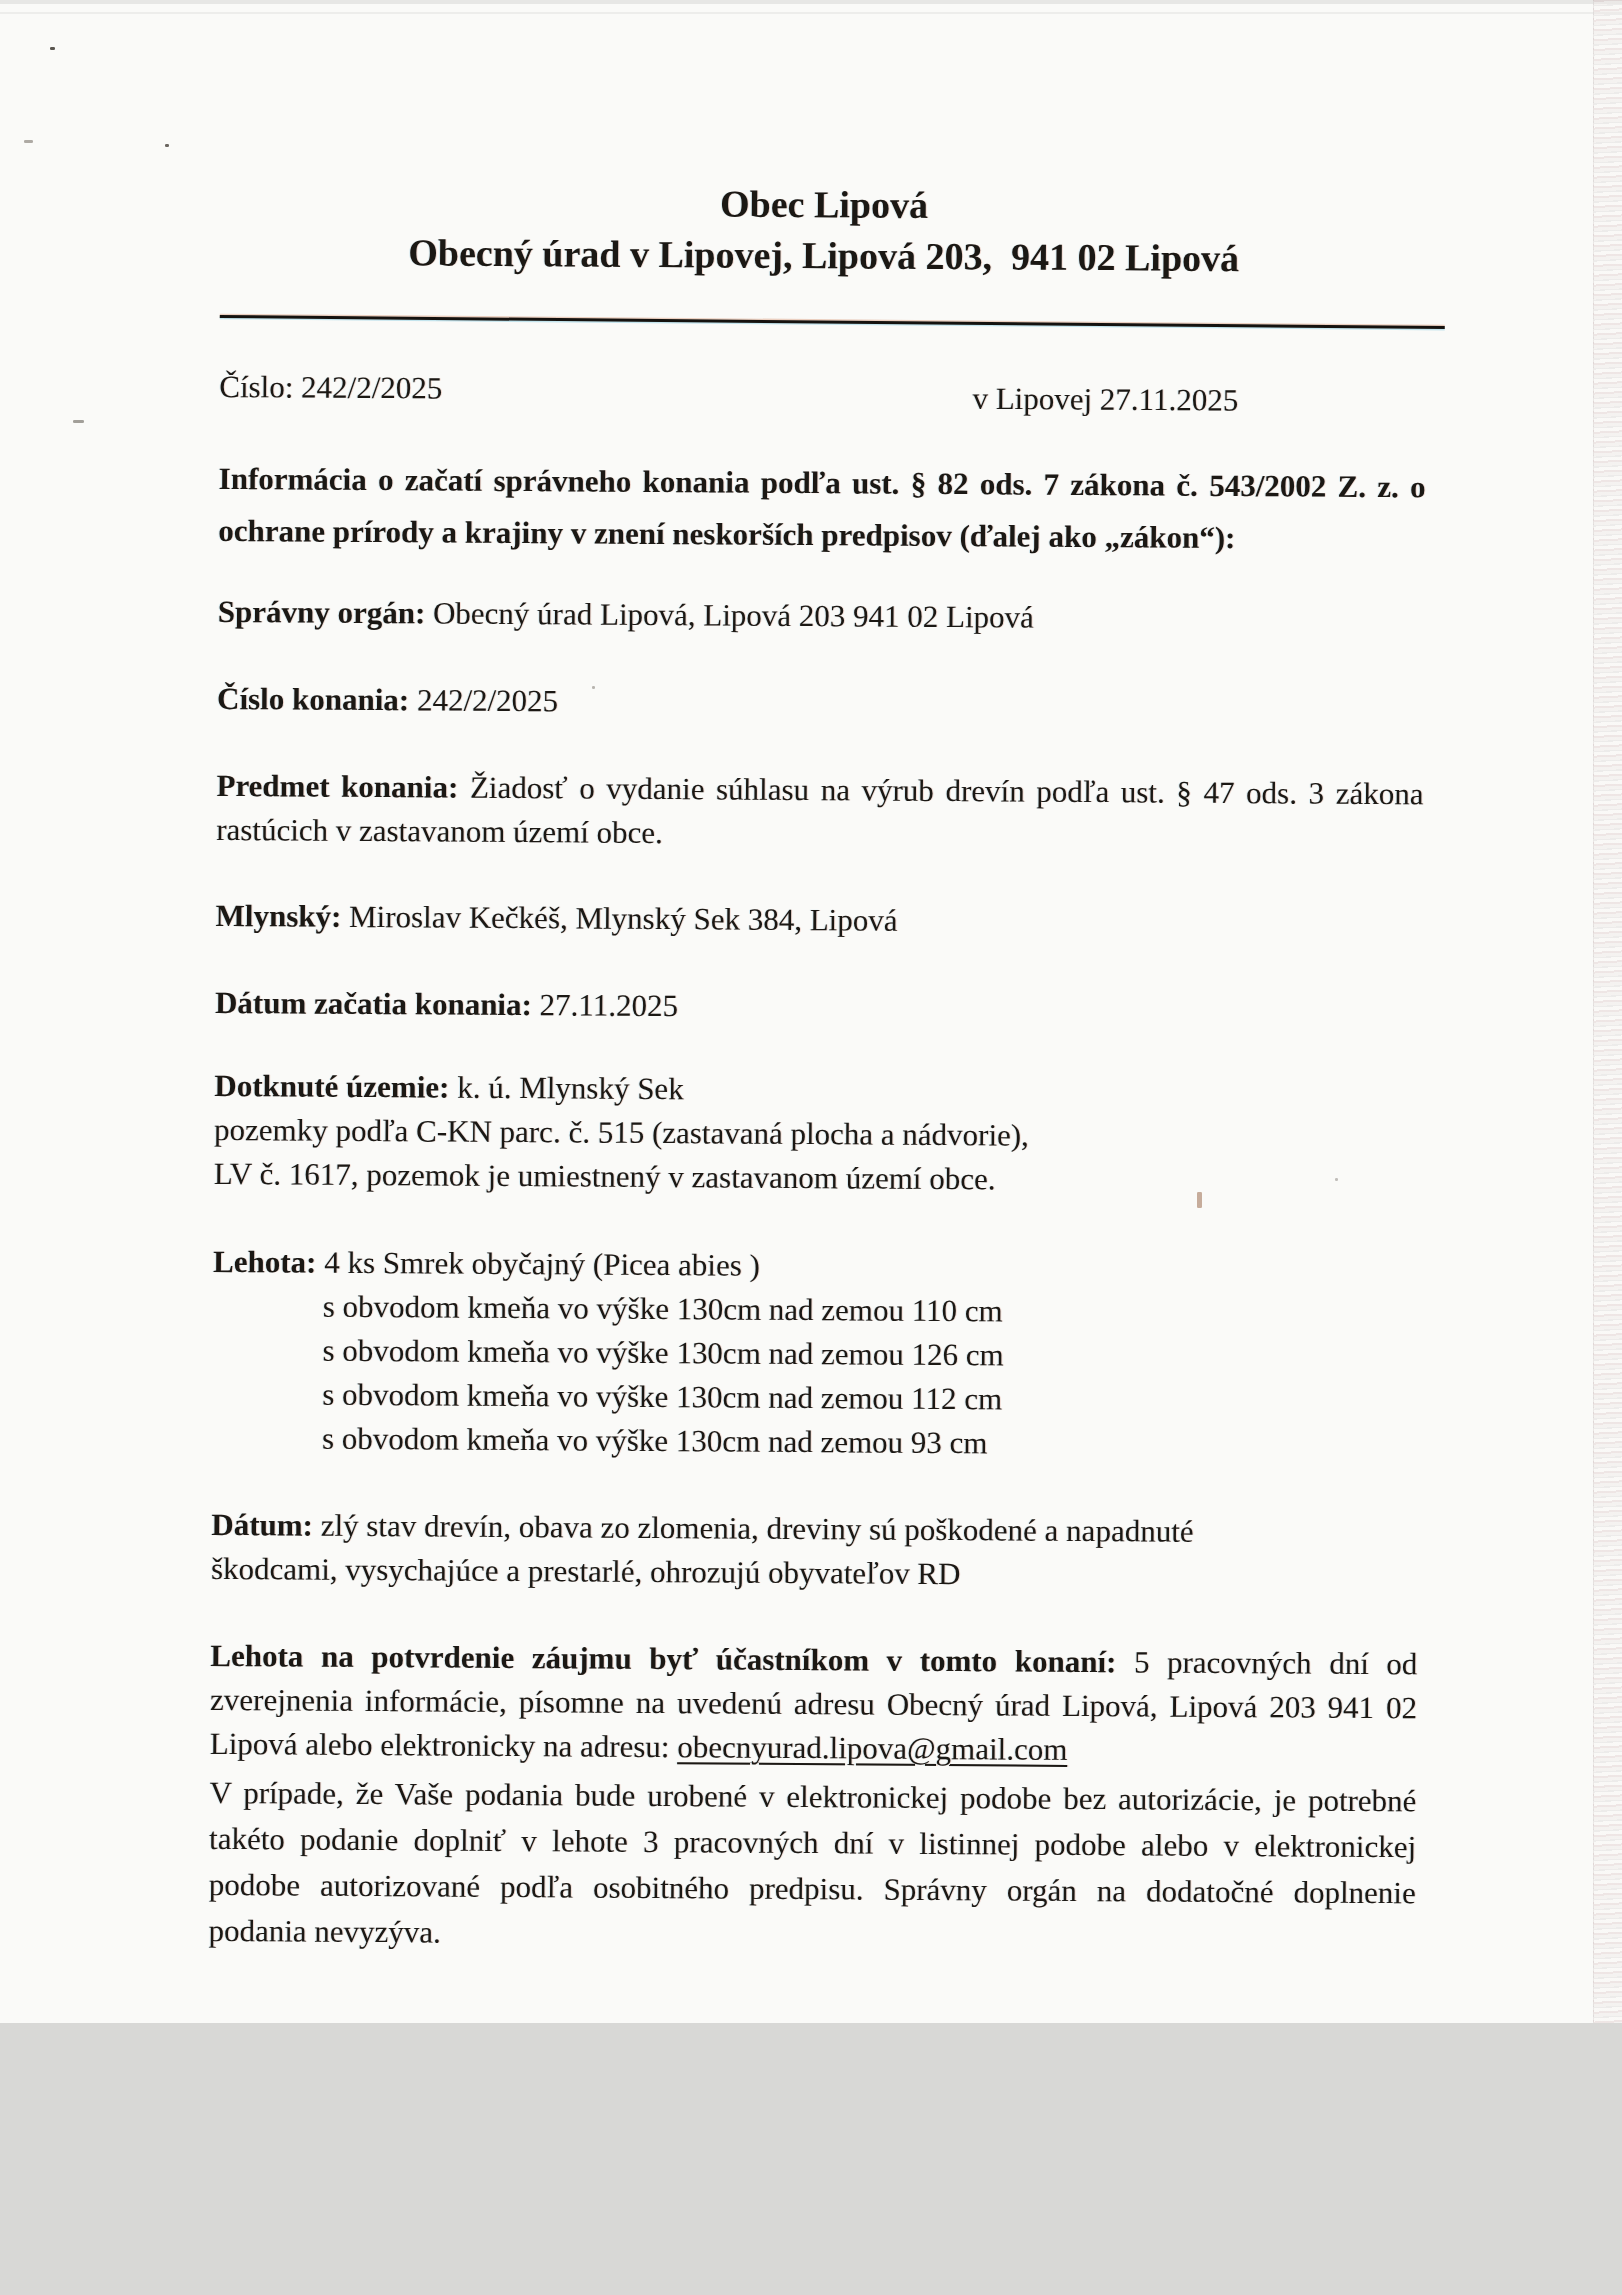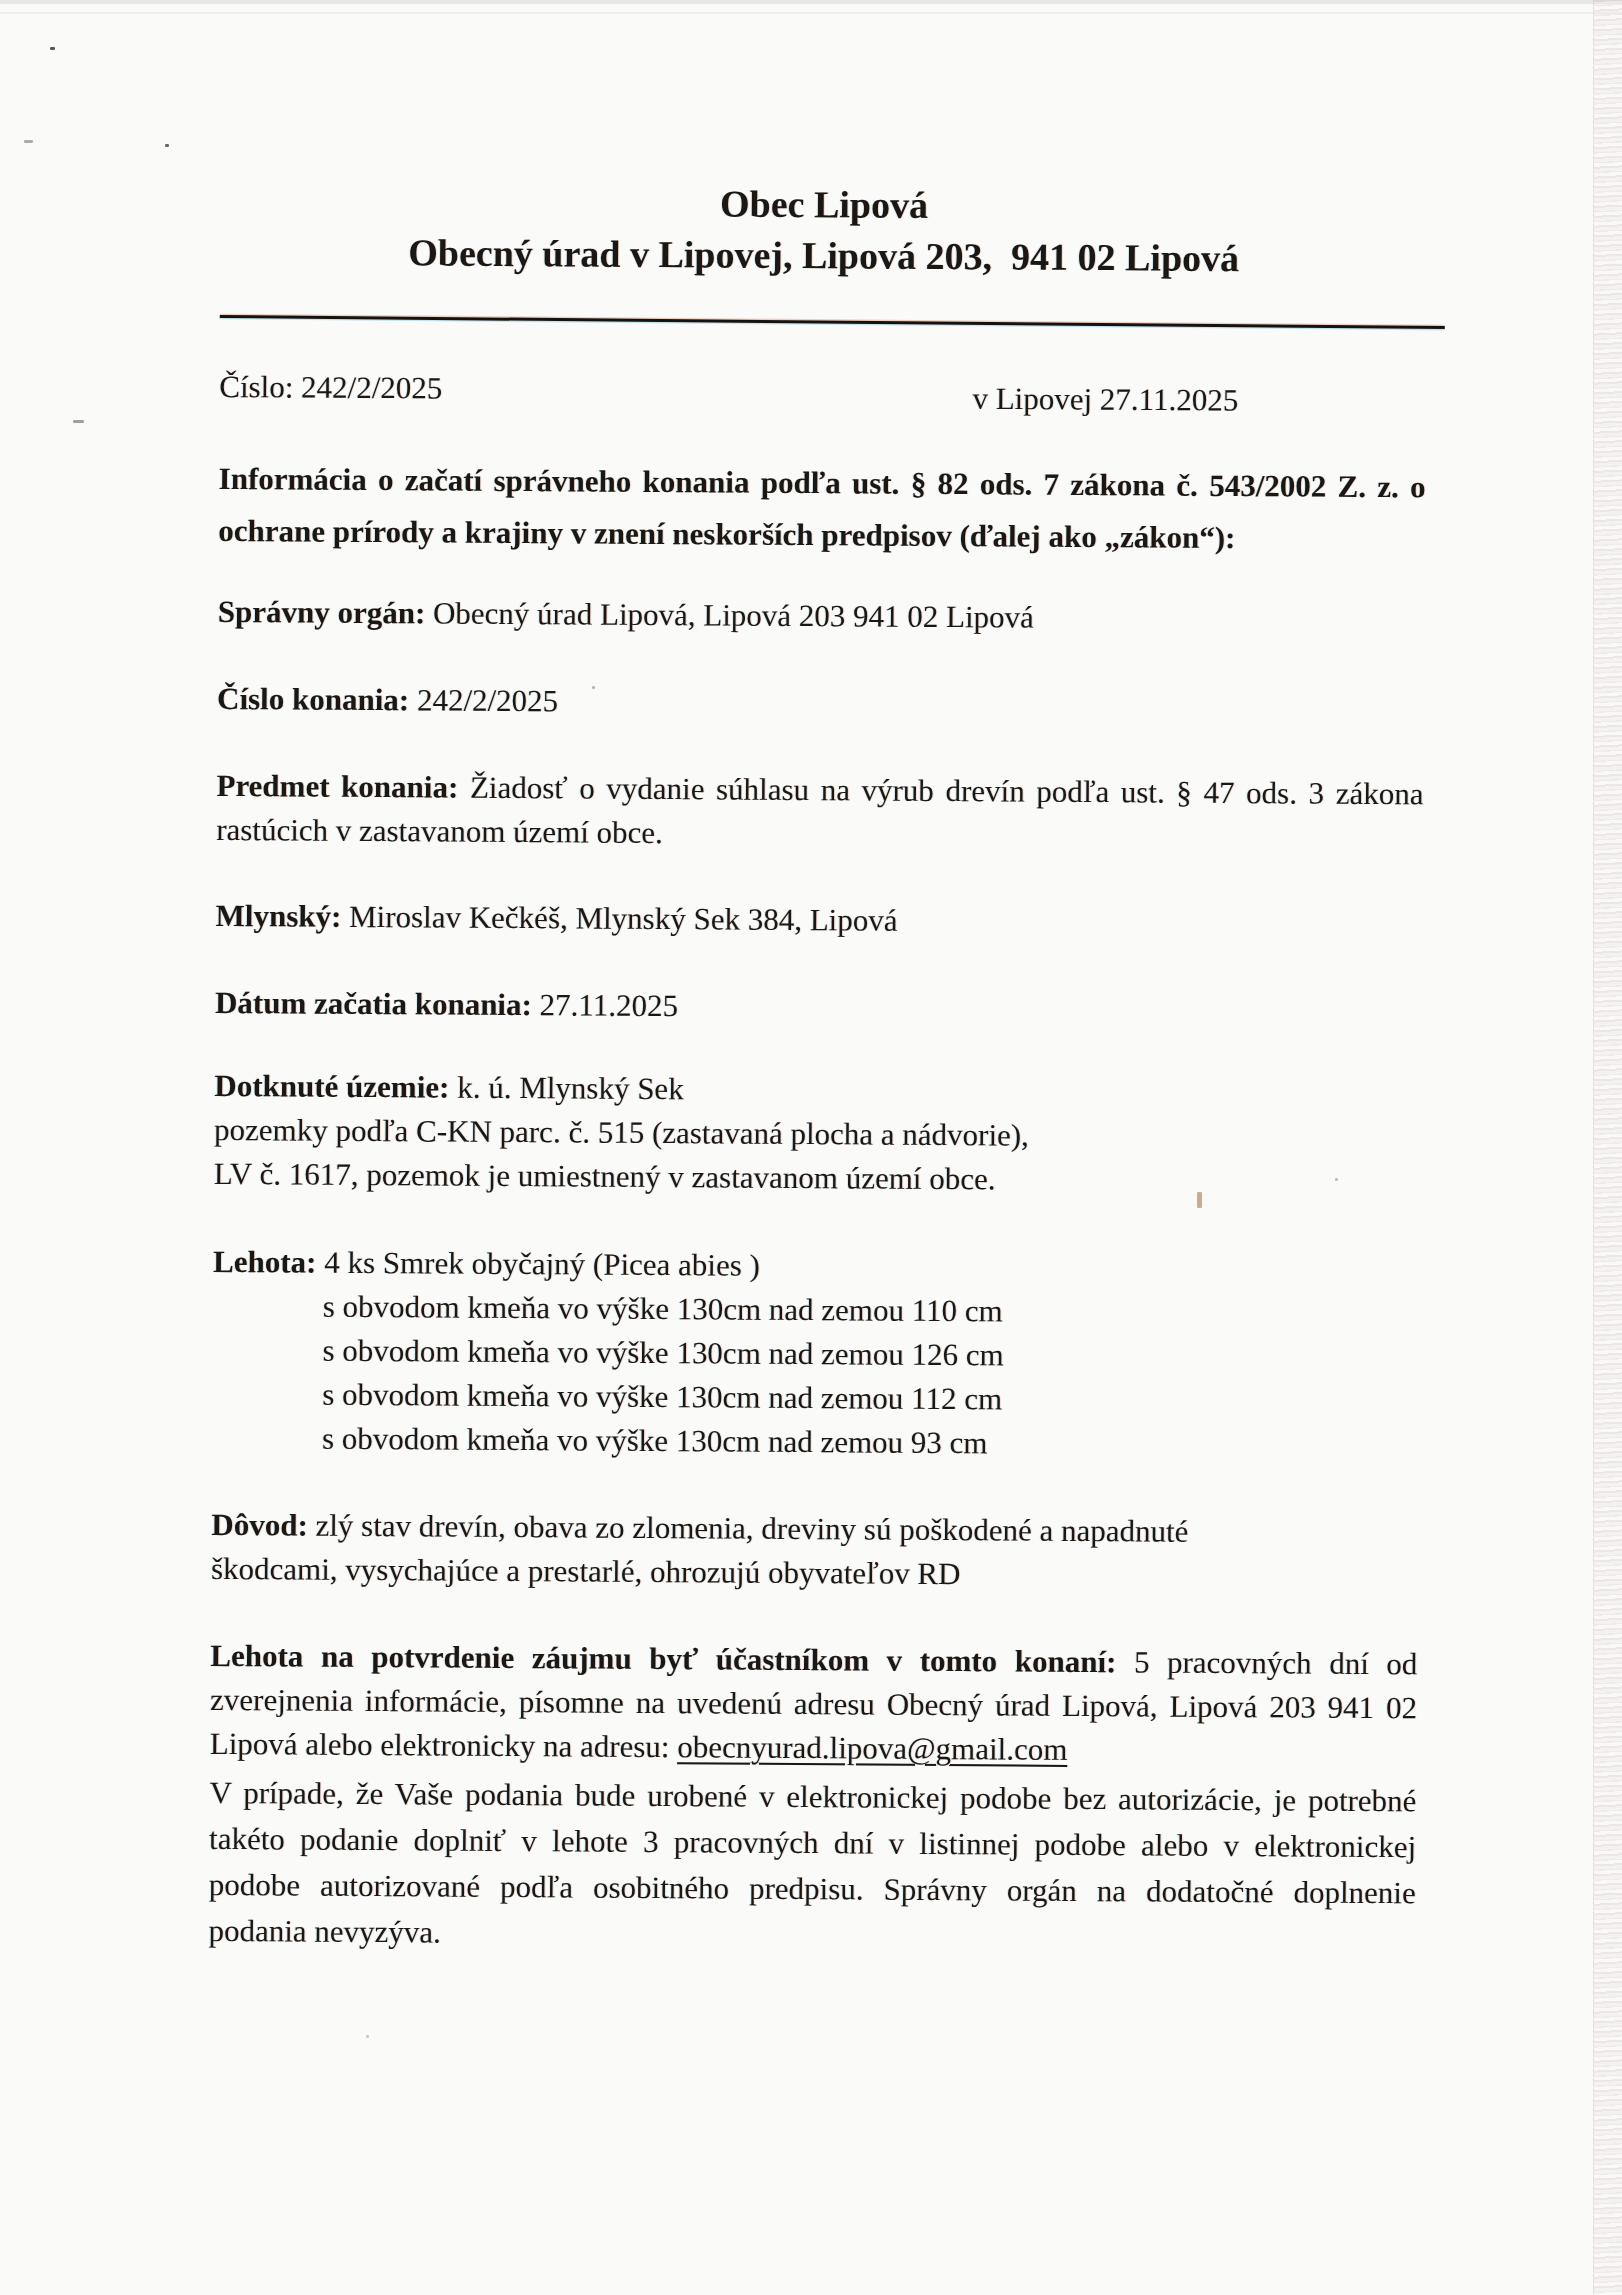--- a/index.html
+++ b/index.html
@@ -1,18 +1,18 @@
 <!DOCTYPE html>
 <html style="font-size:10.5px"><head>
 <meta charset="utf-8">
 <style>
   html,body{margin:0;padding:0;background:#d8d8d6;}
   .page{
     position:relative;
-    width:1623px;height:2295px;
+    width:1623px;height:2023px;
     background:#fafaf8;
     overflow:hidden;
     font-family:"Liberation Serif","DejaVu Serif",serif;
     color:#1b1814;
   }
   .scan-top-band{position:absolute;top:0;left:0;width:100%;height:3.9px;background:#e7e7e5;}
   .scan-top-line{position:absolute;top:12.4px;left:0;width:100%;height:1.3px;background:rgba(0,0,0,0.05);}
   .scan-edge-right{
     position:absolute;top:0;right:0;width:29px;height:100%;
     background:
@@ -124,21 +124,21 @@
 
     <div class="blk-dreviny">
       <div class="line"><b>Lehota:</b><span>&nbsp;4 ks Smrek obyčajný (Picea abies )</span></div>
       <div class="line tree-item">s obvodom kmeňa vo výške 130cm nad zemou 110 cm</div>
       <div class="line tree-item">s obvodom kmeňa vo výške 130cm nad zemou 126 cm</div>
       <div class="line tree-item">s obvodom kmeňa vo výške 130cm nad zemou 112 cm</div>
       <div class="line tree-item">s obvodom kmeňa vo výške 130cm nad zemou 93 cm</div>
     </div>
 
     <div class="blk-dovod">
-      <div class="line"><b>Dôvod:</b><span>&nbsp;zlý stav drevín, obava zo zlomenia, dreviny sú poškodené a napadnuté</span></div>
+      <div class="line"><b>Dátum:</b><span>&nbsp;zlý stav drevín, obava zo zlomenia, dreviny sú poškodené a napadnuté</span></div>
       <div class="line">škodcami, vysychajúce a prestarlé, ohrozujú obyvateľov RD</div>
     </div>
 
     <div class="blk-lehota">
       <div class="line stretch"><b>Lehota na potvrdenie záujmu byť účastníkom v tomto konaní:</b><span>&nbsp;5 pracovných dní od</span></div>
       <div class="line stretch">zverejnenia informácie, písomne na uvedenú adresu Obecný úrad Lipová, Lipová 203 941 02</div>
       <div class="line"><span>Lipová alebo elektronicky na adresu: </span><span class="email">obecnyurad.lipova@gmail.com</span></div>
     </div>
 
     <div class="blk-zaver">

